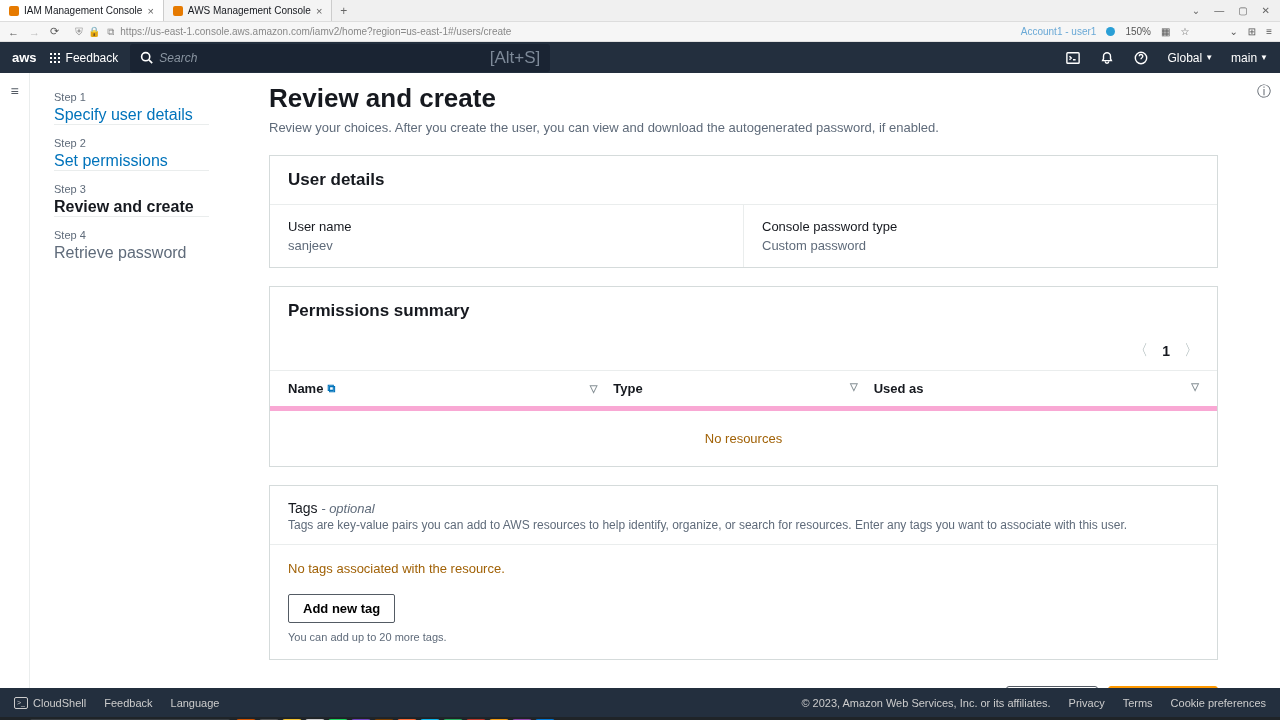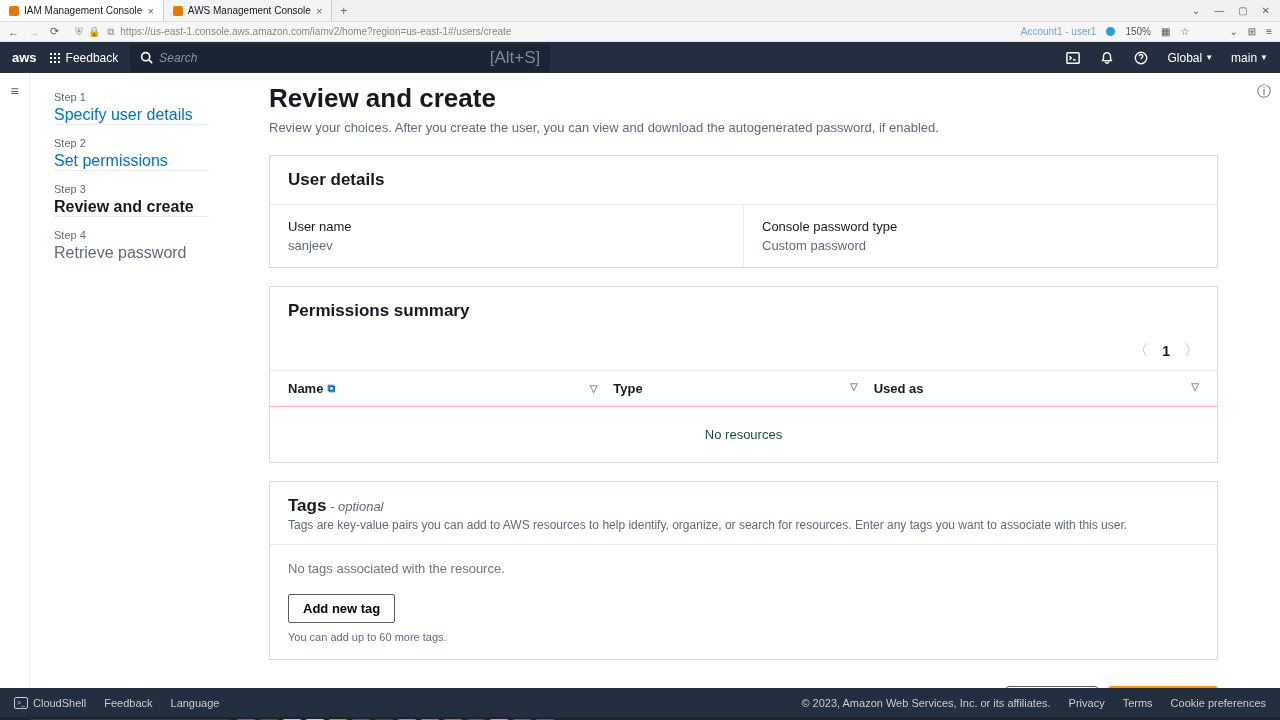--- a/index.html
+++ b/index.html
@@ -50,27 +50,27 @@
 .ud-value{font-size:13px;color:#5f6b7a}
 .perm-controls{display:flex;justify-content:flex-end;padding:6px 18px 10px;align-items:center;gap:14px}
 .pager-btn{color:#aab7b8;font-size:15px}
 .pager-num{font-weight:bold;font-size:14px}
 .perm-table-head{display:flex;border-top:1px solid #eaeded;padding:10px 18px;font-size:13px;font-weight:bold}
 .th-name{flex:1;display:flex;align-items:center;gap:4px}
 .th-type{flex:0.8}
 .th-used{flex:1}
 .th-sort{color:#879196;font-size:10px;margin-left:auto;margin-right:16px}
 .ext-icon{font-size:11px;color:#0073bb}
-.perm-empty{text-align:center;padding:20px;color:#14532d;font-size:13px;border-top:1px solid #f9a8d4}
+.perm-empty{text-align:center;padding:20px;color:#a16207;font-size:13px;border-top:5px solid #f9a8d4}
 .tags-header{padding:14px 18px 2px}
-.tags-title{font-size:17px;font-weight:700;display:inline}
+.tags-title{font-size:14px;font-weight:400;display:inline}
 .tags-opt{font-style:italic;color:#5f6b7a;font-size:13px;font-weight:normal}
 .tags-desc{padding:0 18px 12px;font-size:12px;color:#5f6b7a}
 .tags-body{border-top:1px solid #eaeded;padding:16px 18px}
-.no-tags{font-size:13px;color:#737373;margin-bottom:18px}
+.no-tags{font-size:13px;color:#a16207;margin-bottom:18px}
 .add-tag-btn{border:1px solid #545b64;background:#fff;padding:6px 14px;font-size:13px;font-weight:bold;border-radius:2px}
 .tags-hint{font-size:11px;color:#5f6b7a;margin-top:8px}
 .actions{display:flex;justify-content:flex-end;gap:10px;padding:8px 0 20px;align-items:center}
 .btn{padding:7px 18px;font-size:13px;font-weight:bold;border-radius:3px;border:1px solid transparent}
 .btn-link{background:none;color:#545b64}
 .btn-outline{background:#fff;border-color:#545b64;color:#545b64}
 .btn-primary{background:#ff9900;border-color:#ff9900;color:#16191f}
 .help-col{width:32px;padding-top:10px;text-align:center;color:#545b64;font-size:14px}
 .footer{height:29px;background:#232f3e;color:#ccc;display:flex;align-items:center;padding:0 14px;font-size:11px;gap:18px}
 .footer-left{display:flex;gap:18px;align-items:center}
@@ -240,21 +240,21 @@
     </div>
 
     <div class="card">
       <div class="tags-header">
         <span class="tags-title">Tags</span><span class="tags-opt"> - optional</span>
       </div>
       <div class="tags-desc">Tags are key-value pairs you can add to AWS resources to help identify, organize, or search for resources. Enter any tags you want to associate with this user.</div>
       <div class="tags-body">
         <div class="no-tags">No tags associated with the resource.</div>
         <button class="add-tag-btn">Add new tag</button>
-        <div class="tags-hint">You can add up to 60 more tags.</div>
+        <div class="tags-hint">You can add up to 20 more tags.</div>
       </div>
     </div>
 
     <div class="actions">
       <button class="btn btn-link">Cancel</button>
       <button class="btn btn-outline">Previous</button>
       <button class="btn btn-primary">Create user</button>
     </div>
   </div>
 

